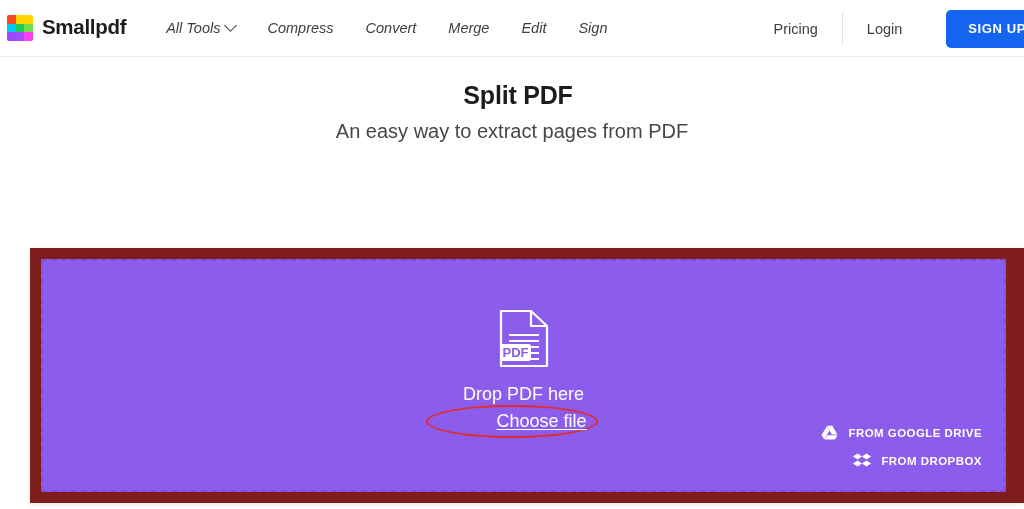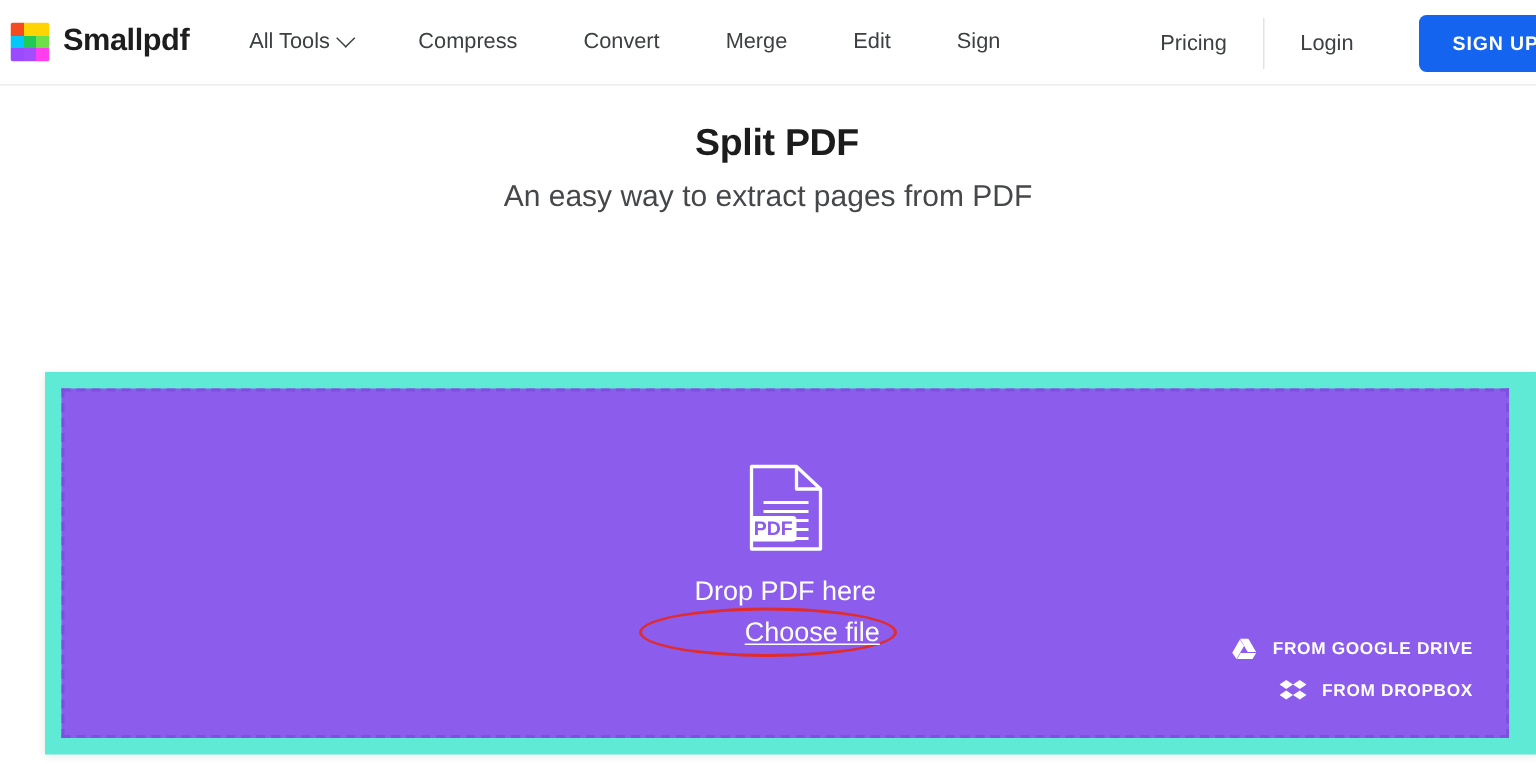--- a/index.html
+++ b/index.html
@@ -45,21 +45,22 @@
     font-size: 20.5px;
     font-weight: bold;
     color: #1d1d1d;
     letter-spacing: -0.3px;
   }
 
   .nav {
     display: flex;
     align-items: flex-end;
     margin-left: 40px;
-    gap: 16px;
+    gap: 4px;
+    font-style: italic;
   }
   .nav-item {
     font-size: 14.5px;
     color: #3c4043;
     padding: 0 14px;
     cursor: pointer;
     display: flex;
     align-items: center;
     gap: 6px;
     white-space: nowrap;
@@ -257,21 +258,21 @@
     <button class="signup-btn" style="background: rgb(20, 100, 240);">SIGN UP</button>
   </div>
 
 </div>
 
 <div class="titles">
   <h1 class="page-title">Split PDF</h1>
   <p class="page-subtitle">An easy way to extract pages from PDF</p>
 </div>
 
-<div class="dropzone-outer" style="background: #5eead4; text-align: right;">
+<div class="dropzone-outer" style="background: #7f1d1d; text-align: right;">
   <div class="dropzone-inner" style="background: rgb(140, 92, 236); border-color: rgb(126, 79, 224);">
 
     <svg class="pdf-icon" viewBox="0 0 50 59">
       <path d="M2 2 h30 l16 15 v40 h-46 z" fill="none" stroke="#ffffff" stroke-width="2.2" stroke-linejoin="round"></path>
       <path d="M32 2 v15 h16" fill="none" stroke="#ffffff" stroke-width="2.2" stroke-linejoin="round"></path>
       <line x1="10" y1="26" x2="40" y2="26" stroke="#ffffff" stroke-width="2"></line>
       <line x1="10" y1="32" x2="40" y2="32" stroke="#ffffff" stroke-width="2"></line>
       <line x1="30" y1="38" x2="40" y2="38" stroke="#ffffff" stroke-width="2"></line>
       <line x1="30" y1="44" x2="40" y2="44" stroke="#ffffff" stroke-width="2"></line>
       <line x1="30" y1="50" x2="40" y2="50" stroke="#ffffff" stroke-width="2"></line>

